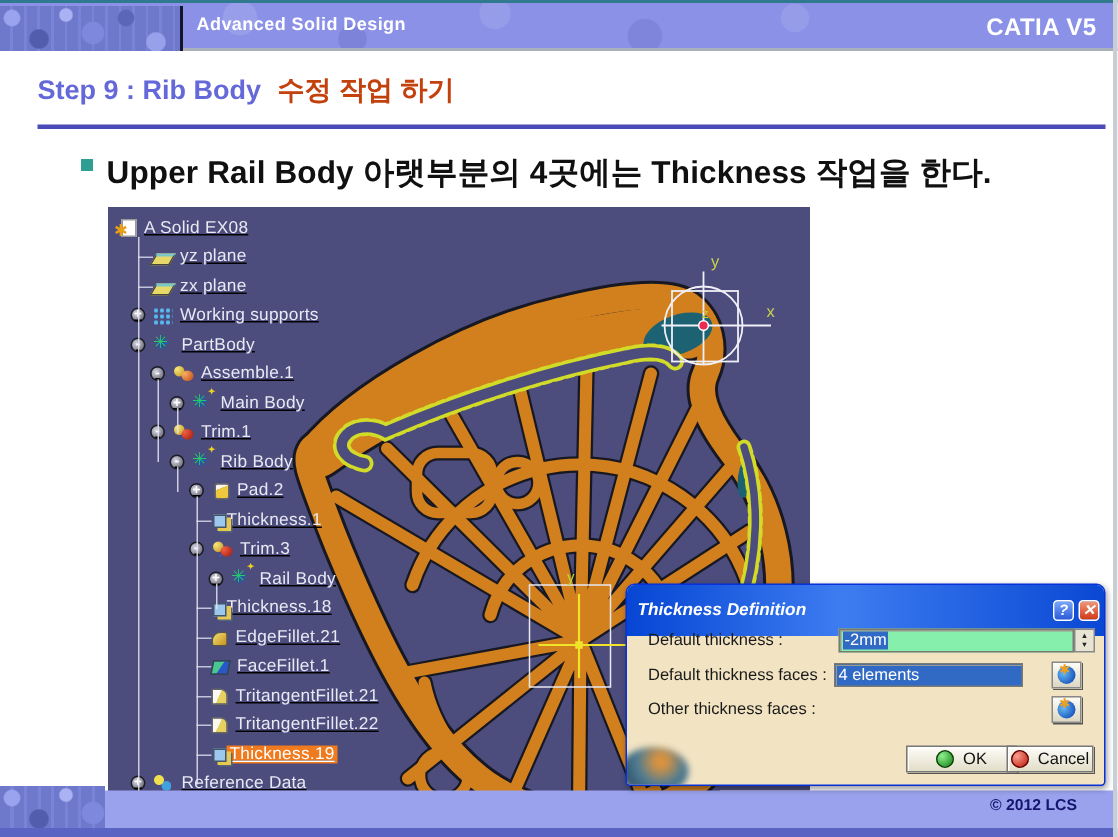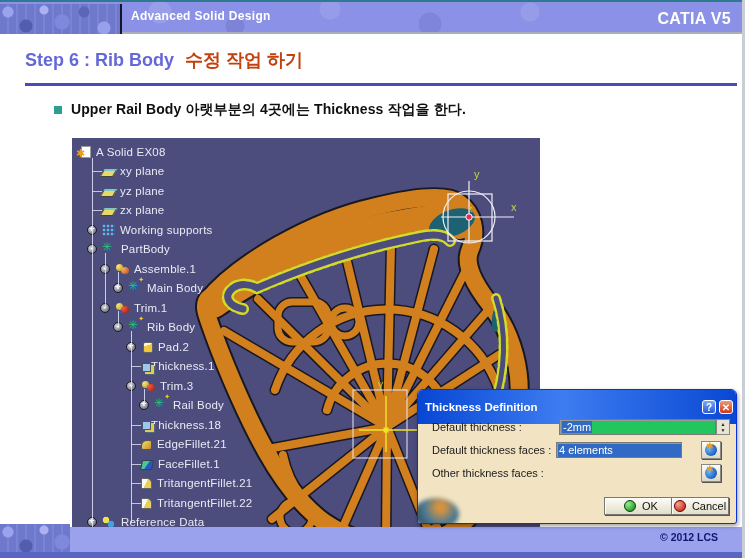--- a/index.html
+++ b/index.html
@@ -25,27 +25,27 @@
       repeating-linear-gradient(90deg,#6f79cc 0 7px,#7a84d6 7px 9px);}
   .pattern-tl{position:absolute;left:0;top:2px;width:120px;height:30px;border-right:2px solid #15152a;}
   .app-title{position:absolute;left:131px;top:9px;color:#fff;font-size:12px;font-weight:bold;letter-spacing:.3px;}
   .brand{position:absolute;right:14px;top:10px;color:#fff;font-size:16px;font-weight:bold;letter-spacing:.3px;}
   
   .step-title{position:absolute;left:25px;top:48px;font-size:18px;font-weight:bold;white-space:nowrap;}
   .step-title .en{color:#6468d8;} .step-title .ko{color:#c2410c;margin-left:6px;}
   .title-rule{position:absolute;left:25px;top:83px;width:712px;height:2.5px;background:#4a4ab8;}
   .bullet-row{position:absolute;left:54px;top:101px;display:flex;align-items:flex-start;}
   .bsq{width:8px;height:8px;background:#2f9e92;margin:5px 9px 0 0;flex:none;}
-  .btext{font-size:14px;font-weight:bold;color:#101010;letter-spacing:.1px;}
+  .btext{font-size:21px;font-weight:bold;color:#101010;letter-spacing:.1px;}
   
   .viewport{position:absolute;left:72px;top:138px;width:468px;height:411px;background:#4c4d7d;
     clip-path:polygon(0 0,468px 0,468px 389px,408px 389px,408px 411px,0 411px);}
   .viewport svg{position:absolute;left:0;top:0;}
   
-  .tree{position:absolute;left:2px;top:0;padding-top:4px;z-index:3;}
+  .tree{position:absolute;left:2px;top:0;padding-top:4px;z-index:3;text-decoration:underline;}
   .trow{display:flex;align-items:center;position:relative;height:19.5px;white-space:nowrap;box-sizing:border-box;}
   .trow.noexp::before{content:"";position:absolute;left:var(--tx);top:50%;width:10px;height:1px;background:rgba(225,225,242,.8);}
   .tlabel{font-size:11.5px;color:#e9e9f4;letter-spacing:.2px;}
   .tlabel.sel{background:#f07a1e;color:#fff;text-decoration:underline;padding:0 2px;}
   .node{box-sizing:border-box;width:10px;height:10px;border-radius:50%;flex:none;margin-right:5px;
     background:radial-gradient(circle at 3px 3px,#d8d8e6,#53535f);border:1px solid #1c1c24;
     color:#fff;font-size:9px;line-height:7px;text-align:center;font-weight:bold;}
   .nspace{width:15px;flex:none;}
   .tl{position:absolute;width:1px;background:rgba(228,228,244,.85);z-index:1;}
   
@@ -90,28 +90,28 @@
   .footer-band{position:absolute;left:0;top:527px;width:745px;height:25px;background:#9aa2ee;z-index:1;}
   .bottom-band{position:absolute;left:0;top:552px;width:745px;height:6px;background:#5a64c2;z-index:7;}
   .pattern-bl{position:absolute;left:0;top:524px;width:70px;height:34px;z-index:6;}
   .copyright{position:absolute;right:27px;top:531px;color:#15156e;font-size:10.5px;font-weight:bold;z-index:2;}
   .right-margin{position:absolute;left:742px;top:0;width:3px;height:558px;background:#c9cdd4;z-index:8;}
   
   .dialog{position:absolute;left:417px;top:389px;width:320px;height:135px;z-index:20;
     border:1px solid #0831d9;border-radius:6px 6px 3px 3px;overflow:hidden;background:#f2e4c3;
     box-shadow:1px 2px 4px rgba(0,0,0,.4);box-sizing:border-box;}
   .dlg-title{position:absolute;left:0;top:0;right:0;height:34px;
-    background:linear-gradient(90deg,#0646d4,#3d7cf0 45%,#0a48d4);display:flex;align-items:center;}
+    background:linear-gradient(90deg,#0646d4,#3d7cf0 45%,#0a48d4);display:flex;align-items:center;font-style:italic;}
   .dlg-title-text{color:#fff;font-size:11.5px;font-weight:bold;margin-left:7px;flex:1;}
   .dlg-btn{width:14px;height:14px;border:1px solid #fff;border-radius:3px;color:#fff;font-size:10px;
     font-weight:bold;text-align:center;line-height:13px;margin-right:3px;flex:none;box-sizing:border-box;}
   .dlg-btn.help{background:linear-gradient(#7aa8fa,#2a5ad8);}
   .dlg-btn.close{background:linear-gradient(#f09878,#d03818);}
   .flabel{position:absolute;left:14px;font-size:11px;color:#1a1a1a;}
-  .field{position:absolute;height:16px;background:#22c55e;border:1px solid #7a7a72;box-sizing:border-box;
+  .field{position:absolute;height:16px;background:#86efac;border:1px solid #7a7a72;box-sizing:border-box;
     font-size:11px;line-height:14px;padding-left:2px;overflow:hidden;white-space:nowrap;
     box-shadow:inset 1px 1px 0 #9a9a90;}
   .selval{background:#316ac5;color:#fff;padding:0 1px;}
   .field.fullsel{background:#316ac5;color:#fff;}
   .spinner{position:absolute;width:14px;height:16px;background:#e8e4d4;border:1px solid #888;box-sizing:border-box;
     display:flex;flex-direction:column;align-items:center;justify-content:center;}
   .spinner i{font-style:normal;font-size:5px;line-height:6px;color:#222;}
   .picker{position:absolute;width:20px;height:18px;background:linear-gradient(#fdfdf8,#dcd7c2);
     border:1px solid #888;box-shadow:1px 1px 0 #555;box-sizing:border-box;}
   .picker-ic{position:absolute;left:3px;top:2px;width:12px;height:12px;border-radius:50%;
@@ -129,21 +129,21 @@
 </head>
 <body>
 
 <div class="top-band">
   <div class="pattern-tl pat"></div>
 </div>
 <div class="app-title">Advanced Solid Design</div>
 <div class="brand">CATIA V5</div>
 
 <div class="step-title">
-  <span class="en">Step 6 : Rib Body</span>
+  <span class="en">Step 9 : Rib Body</span>
   <span class="ko">수정 작업 하기</span>
 </div>
 <div class="title-rule"></div>
 <div class="bullet-row">
   <span class="bsq"></span>
   <span class="btext">Upper Rail Body 아랫부분의  4곳에는 Thickness 작업을 한다.</span>
 </div>
 
 <div class="footer-band"></div>
 <div class="copyright">© 2012 LCS</div>
@@ -207,25 +207,20 @@
     <div class="tl" style="left:57px;top:193px;height:192px"></div>
     <div class="tl" style="left:70px;top:251px;height:17px"></div>
     <div id="tree-rows">
         <div class="trow noexp" style="padding-left: 4px; --tx: 5px;">
           <span class="ic ic-part-document"></span>
           <span class="tlabel">A Solid EX08</span>
         </div>
         <div class="trow noexp" style="padding-left: 13px; --tx: 18px;">
           <span class="nspace"></span>
           <span class="ic ic-plane"></span>
-          <span class="tlabel">xy plane</span>
-        </div>
-        <div class="trow noexp" style="padding-left: 13px; --tx: 18px;">
-          <span class="nspace"></span>
-          <span class="ic ic-plane"></span>
           <span class="tlabel">yz plane</span>
         </div>
         <div class="trow noexp" style="padding-left: 13px; --tx: 18px;">
           <span class="nspace"></span>
           <span class="ic ic-plane"></span>
           <span class="tlabel">zx plane</span>
         </div>
         <div class="trow" style="padding-left: 13px; --tx: 18px;">
           <span class="node">+</span>
           <span class="ic ic-working-supports"></span>
@@ -293,20 +288,25 @@
         </div>
         <div class="trow noexp" style="padding-left: 52px; --tx: 57px;">
           <span class="nspace"></span>
           <span class="ic ic-tritangent-fillet"></span>
           <span class="tlabel">TritangentFillet.21</span>
         </div>
         <div class="trow noexp" style="padding-left: 52px; --tx: 57px;">
           <span class="nspace"></span>
           <span class="ic ic-tritangent-fillet"></span>
           <span class="tlabel">TritangentFillet.22</span>
+        </div>
+        <div class="trow noexp" style="padding-left: 52px; --tx: 57px;">
+          <span class="nspace"></span>
+          <span class="ic ic-thickness"></span>
+          <span class="tlabel sel">Thickness.19</span>
         </div>
         <div class="trow" style="padding-left: 13px; --tx: 18px;">
           <span class="node">+</span>
           <span class="ic ic-reference-data"></span>
           <span class="tlabel">Reference Data</span>
         </div>
       </div>
   </div>
 </div>
 

